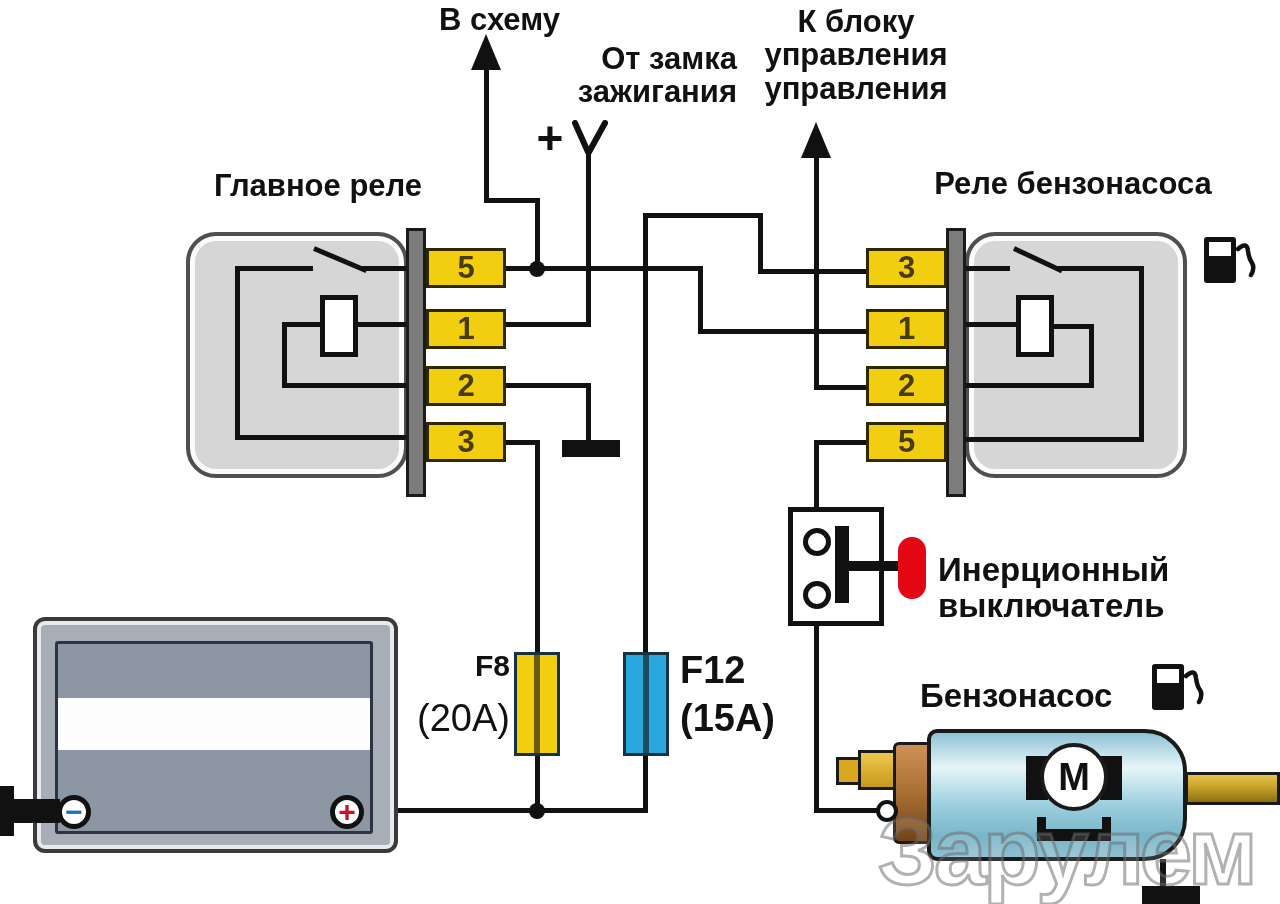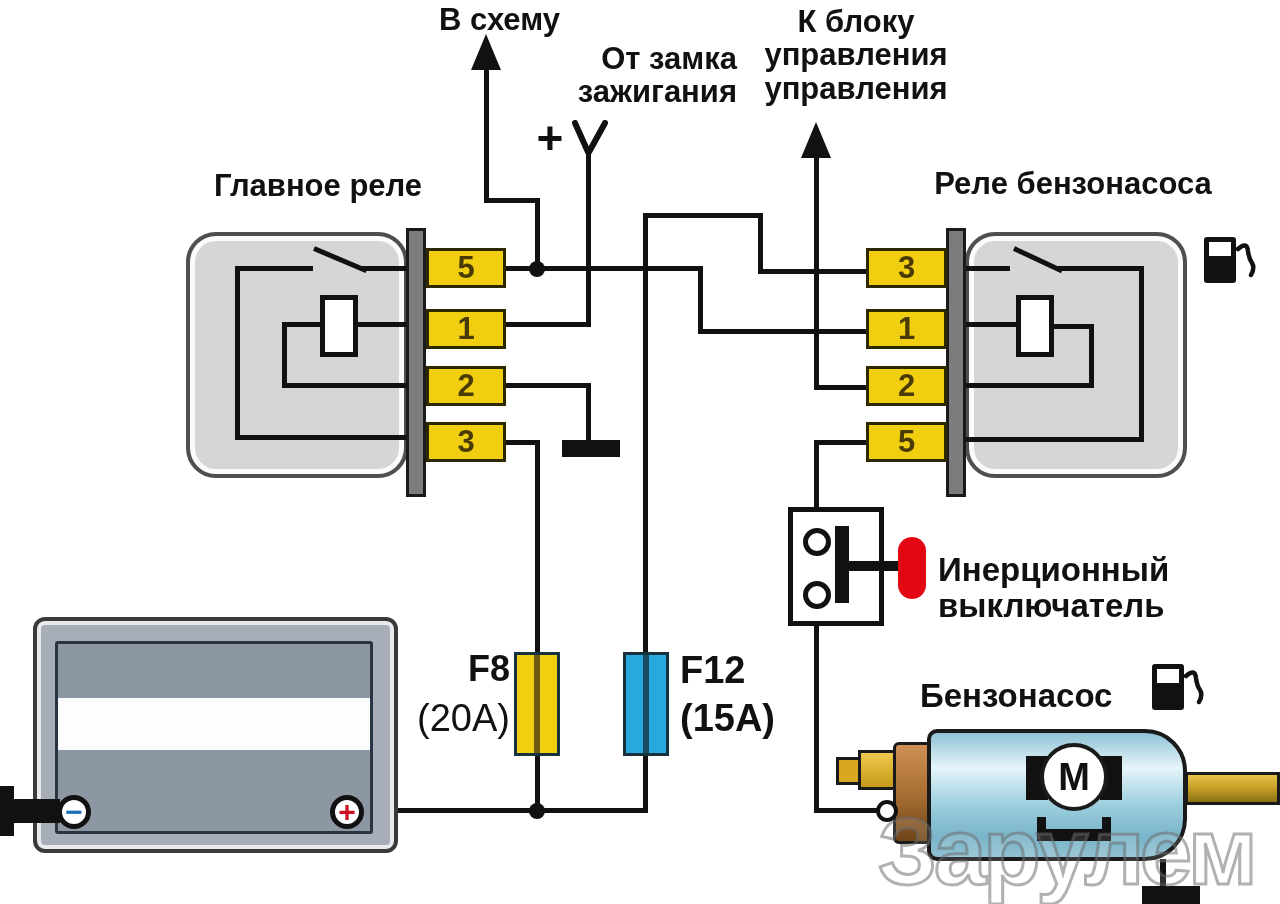--- a/index.html
+++ b/index.html
@@ -145,21 +145,21 @@
   <div class="w" style="left:835px;top:526px;width:14px;height:77px;"></div>
   <div class="w" style="left:849px;top:561px;width:54px;height:10px;"></div>
   <div class="abs" style="left:898px;top:537px;width:28px;height:62px;background:#e30613;border-radius:14px;"></div>
   <div class="lbl" style="left:938px;top:521px;width:270px;font-size:33px;">
     <span style="display:block;margin-top:31px;">Инерционный</span>
     <span style="display:block;">выключатель</span>
   </div>
 
   <div class="fuse" style="left:514px;top:652px;background:#f2ce10;"></div>
   <div class="fuse-line" style="left:534px;top:655px;"></div>
-  <div class="lbl" style="left:410px;top:650px;width:100px;font-size:36px;font-weight:600;text-align:right;">F8</div>
+  <div class="lbl" style="left:410px;top:650px;width:100px;font-size:30px;font-weight:600;text-align:right;">F8</div>
   <div class="lbl" style="left:393px;top:698px;width:117px;font-size:38px;font-weight:400;text-align:right;">(20A)</div>
 
   <div class="fuse" style="left:623px;top:652px;background:#29a8de;"></div>
   <div class="fuse-line" style="left:643px;top:655px;"></div>
   <div class="lbl" style="left:680px;top:650px;width:110px;font-size:38px;font-weight:600;">F12</div>
   <div class="lbl" style="left:680px;top:698px;width:130px;font-size:38px;font-weight:600;">(15A)</div>
 
   <div class="abs" style="left:33px;top:617px;width:365px;height:236px;background:#a7aeb8;border:4px solid #3a3a3a;border-radius:12px;box-shadow:inset 0 0 0 4px #e8eaed;"></div>
   <div class="abs" style="left:55px;top:641px;width:318px;height:193px;background:#8d96a3;border:3px solid #2b3442;border-radius:3px;"></div>
   <div class="abs" style="left:58px;top:698px;width:312px;height:52px;background:#fdfdfd;"></div>

